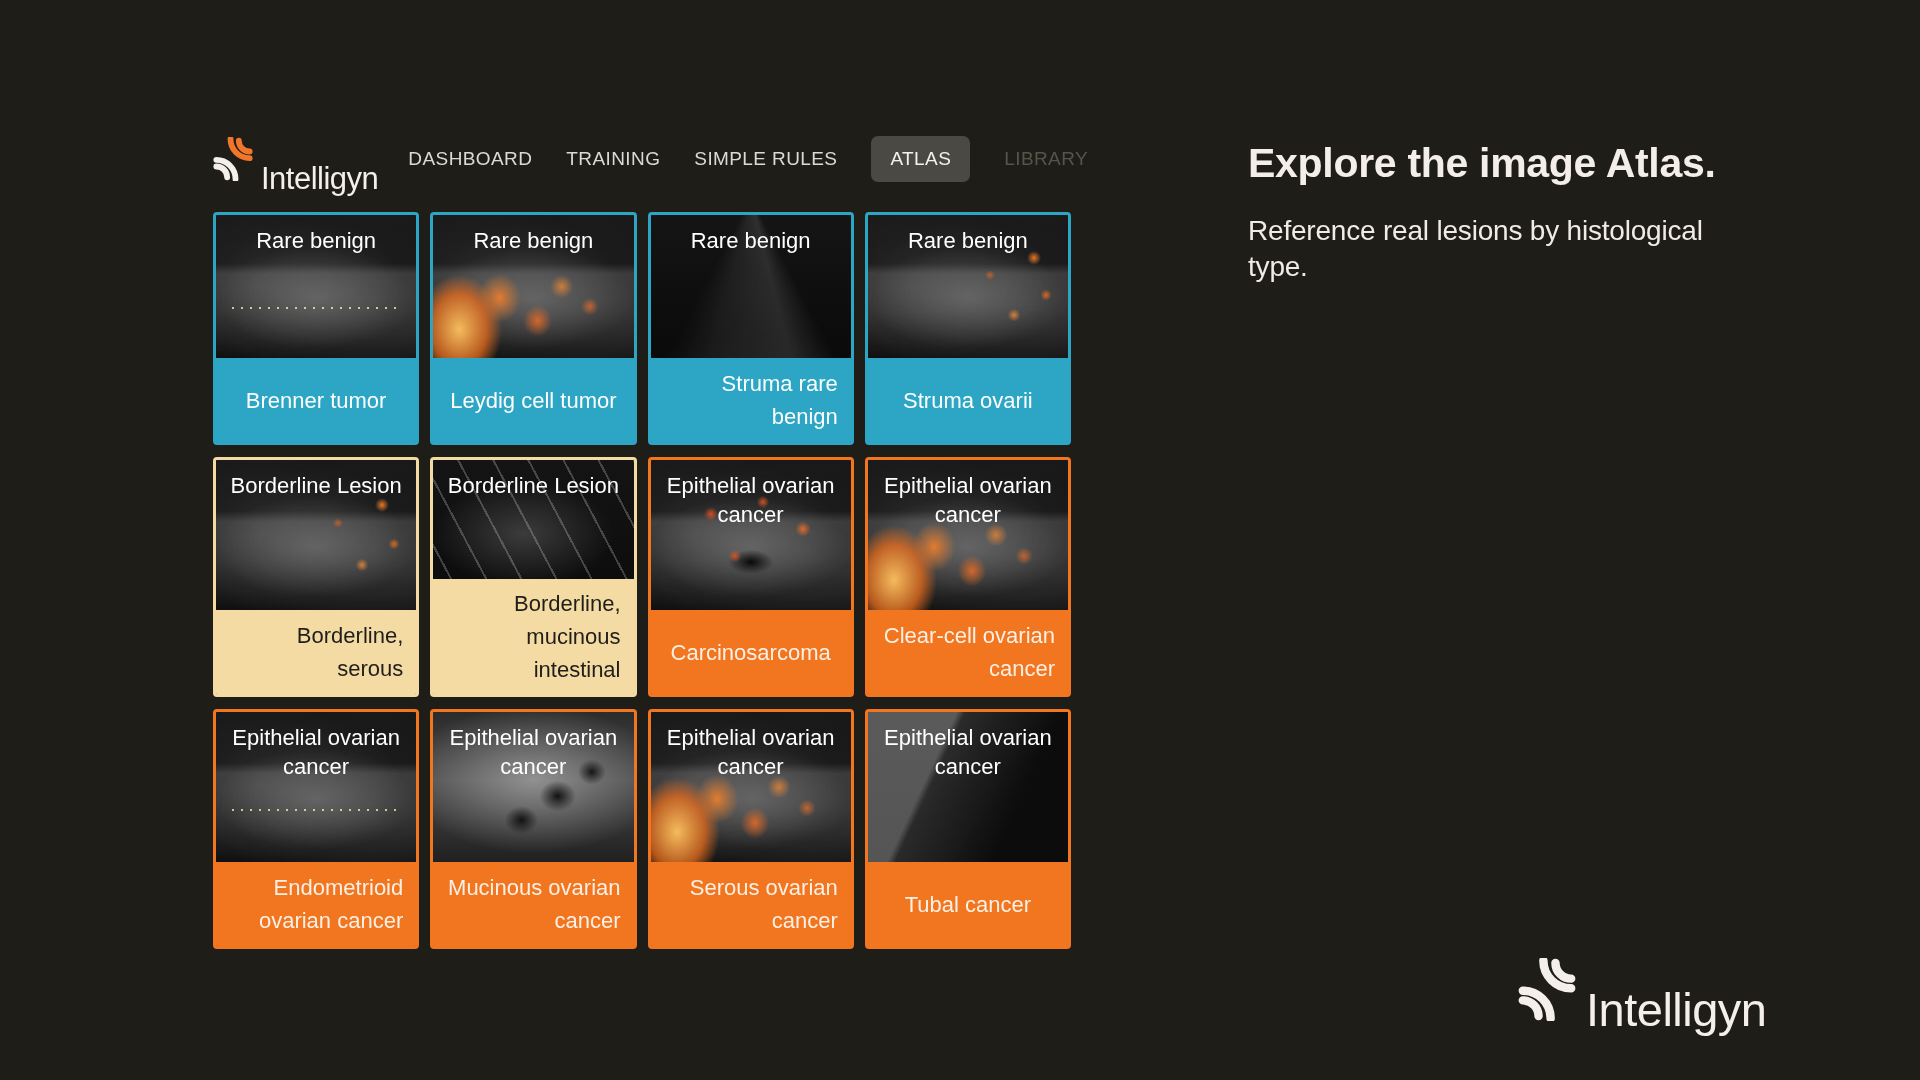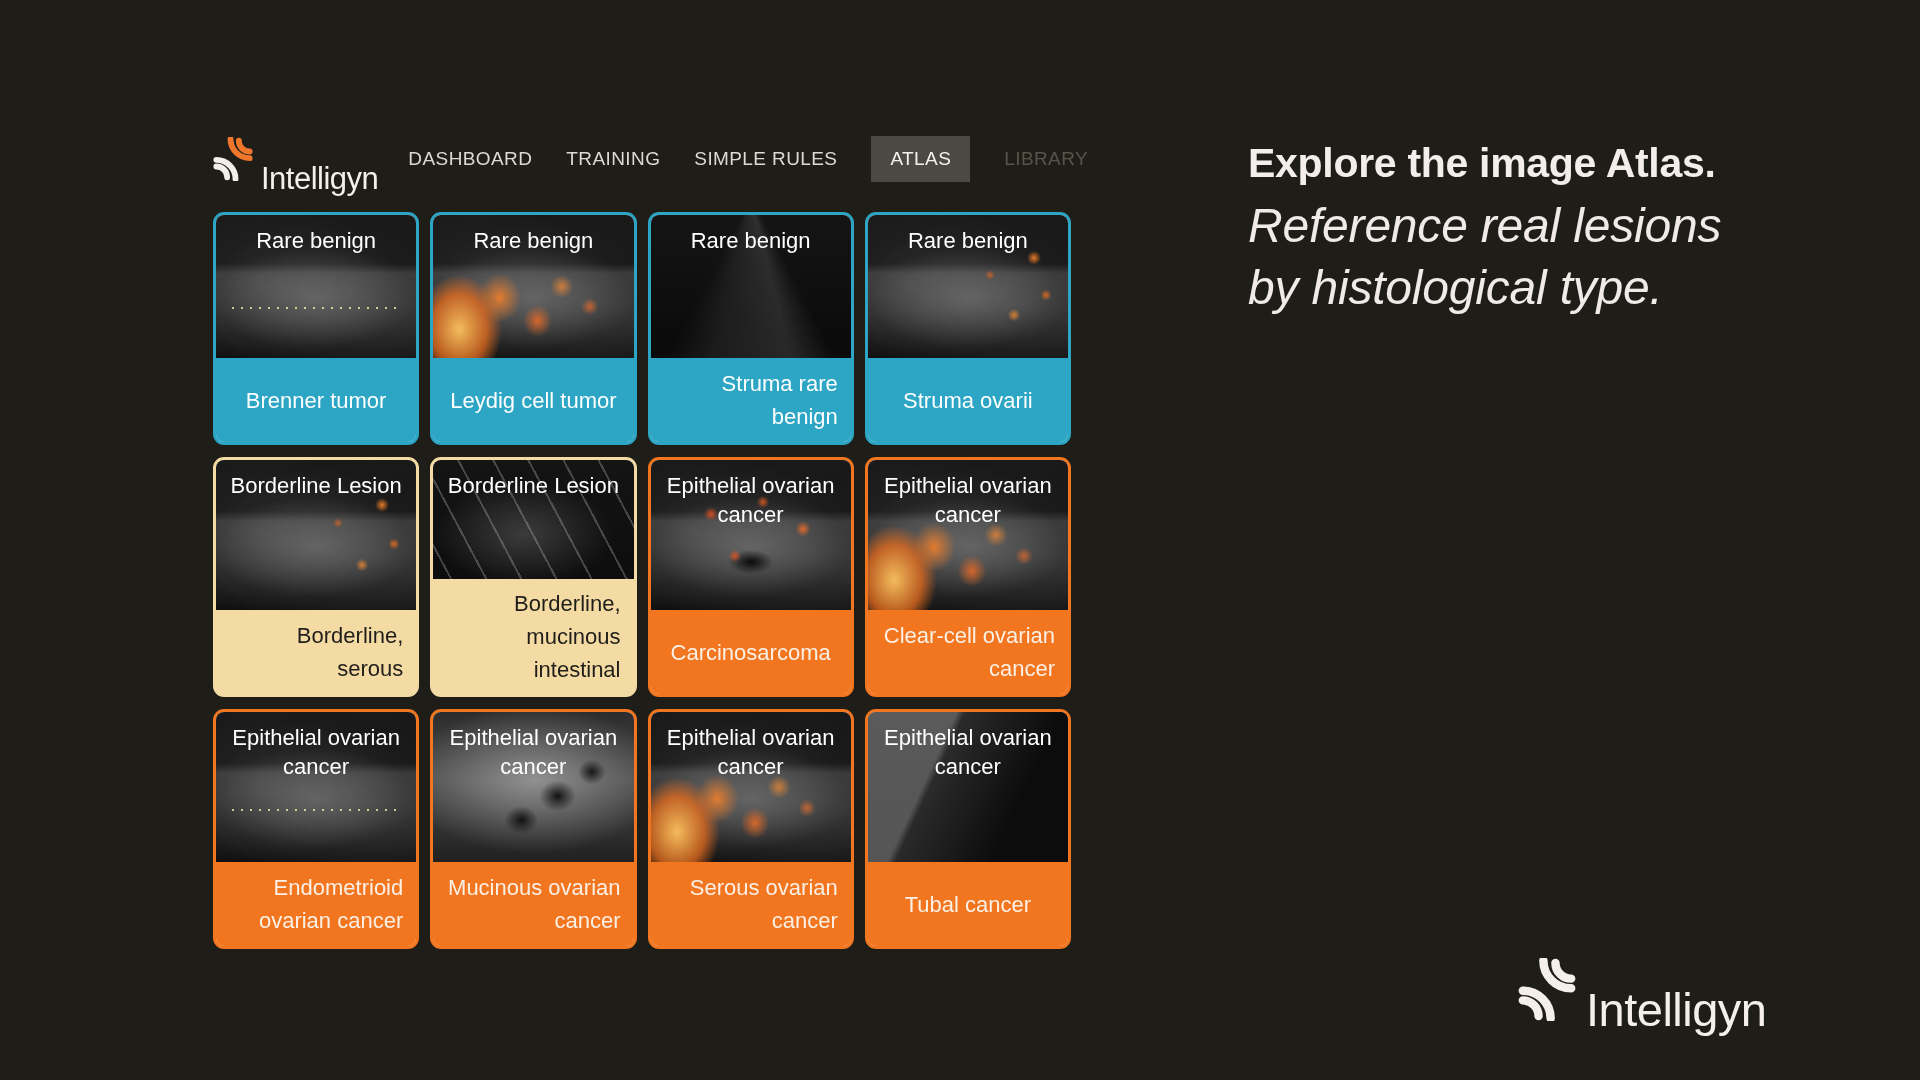--- a/index.html
+++ b/index.html
@@ -21,41 +21,41 @@
   .brand-name {
     font-size: 31px; font-weight: 500; letter-spacing: -0.5px; color: #F4EFEA; margin-top: 40px;
   }
   .nav { display: flex; align-items: center; gap: 34px; margin-left: 30px; }
   .nav-item {
     font-size: 19px; letter-spacing: 0.4px; color: #DDDAD4;
     text-decoration: none; cursor: pointer; white-space: nowrap;
   }
   .nav-item.active {
     background: #4B4944; color: #F5F2EC;
-    padding: 12px 19px; border-radius: 0;
+    padding: 12px 19px; border-radius: 7px;
   }
   .nav-item.disabled { color: #57554A; cursor: default; }
 
   
   .hero { position: absolute; left: 1248px; top: 140px; width: 600px; }
   .hero-title { font-size: 41px; font-weight: 700; color: #F3EDEC; letter-spacing: -0.3px; }
   .hero-subtitle {
-    margin-top: 8px; font-size: 48px; font-weight: 400;
-    color: #F0EAE9; line-height: 1.3; max-width: 505px; letter-spacing: -0.2px; font-style: italic;
+    margin-top: 26px; font-size: 28px; font-weight: 400;
+    color: #F0EAE9; line-height: 1.3; max-width: 505px; letter-spacing: -0.2px;
   }
 
   
   .grid {
     position: absolute; left: 213px; top: 212px; width: 858px;
     display: grid; grid-template-columns: repeat(4, 1fr);
     grid-template-rows: 233px 240px 240px; column-gap: 11px; row-gap: 12px;
   }
   .card {
-    border: 3px solid var(--c); border-radius: 11px; overflow: hidden;
-    display: flex; flex-direction: column; background: #e5e5e5; cursor: pointer;
+    border: 3px solid var(--c); border-radius: 4px; overflow: hidden;
+    display: flex; flex-direction: column; background: #6d28d9; cursor: pointer;
   }
   .card.benign     { --c: #2CA6C4; --label-bg: #2CA6C4; --label-fg: #FDFEFE; }
   .card.borderline { --c: #F4DBA3; --label-bg: #F4DBA3; --label-fg: #1F1E1A; }
   .card.malignant  { --c: #F2751F; --label-bg: #F2751F; --label-fg: #FBF0E5; }
 
   .card-image {
     flex: 1 1 auto; position: relative; min-height: 60px;
     --usbase:
       radial-gradient(140px 70px at 50% 58%, rgba(190,190,190,.28), transparent 72%),
       radial-gradient(200px 110px at 22% 48%, rgba(140,140,140,.22), transparent 70%),

